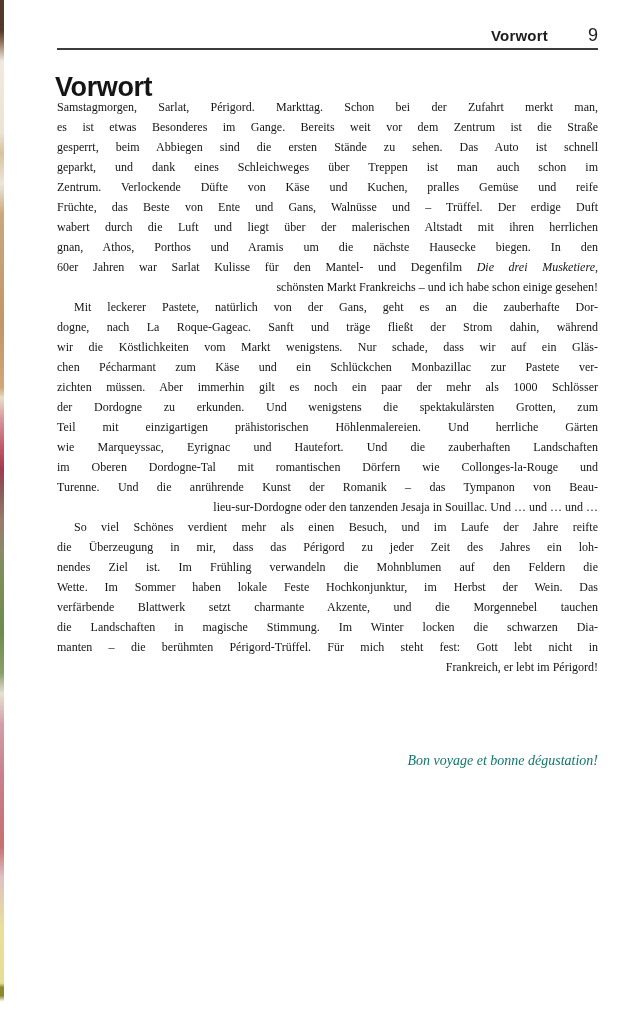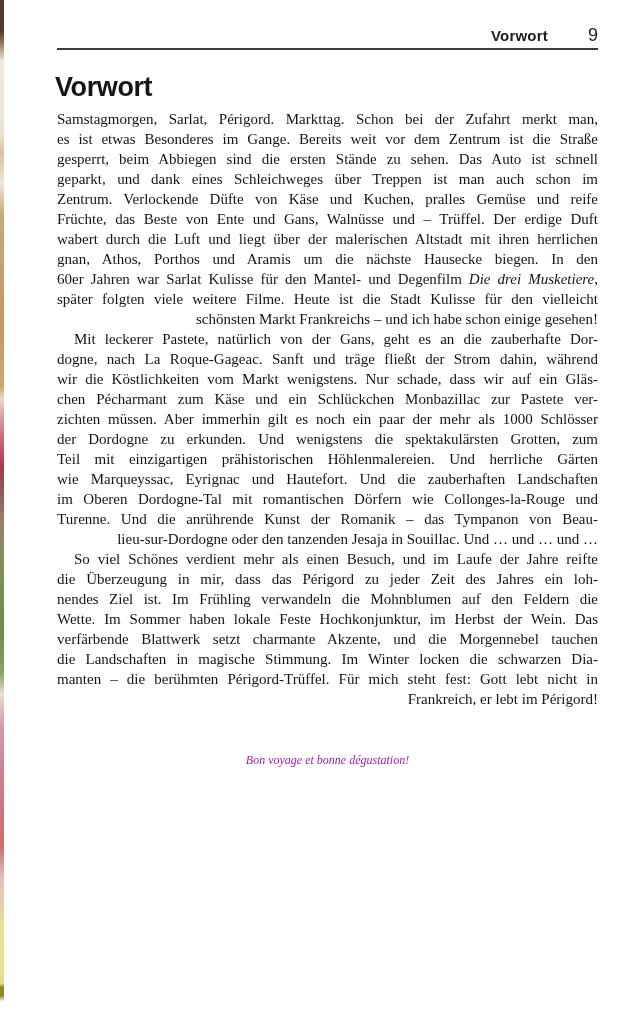--- a/index.html
+++ b/index.html
@@ -52,46 +52,46 @@
     position: absolute;
     left: 55px; top: 54px;
     font-family: "Liberation Sans", sans-serif;
     font-weight: bold;
     font-size: 27px;
     letter-spacing: -0.4px;
     color: #151515;
   }
   .body-text {
     position: absolute;
-    left: 57px; top: 109px;
+    left: 57px; top: 97px;
     width: 541px;
-    font-size: 15px;
+    font-size: 12px;
     line-height: 20px;
   }
   .paragraph { margin: 0; }
   .line {
     height: 20px;
     overflow: hidden;
     text-align: justify;
     text-align-last: justify;
   }
   .line.last {
     text-align: right;
     text-align-last: auto;
   }
   .paragraph.indent-first .line:first-child { text-indent: 17px; font-family: Liberation Serif, serif; }
   .it { font-style: italic; }
   .signoff {
     position: absolute;
     left: 57px; top: 753px;
     width: 541px;
-    text-align: center;
+    text-align: right;
     font-style: italic;
-    font-size: 12px;
-    color: #a21caf;
+    font-size: 14px;
+    color: #0f766e;
   }
 </style>
 </head>
 <body>
 
 <div class="page">
 
   <div class="edge-strip" style="background: linear-gradient(rgb(84, 56, 46) 0%, rgb(84, 56, 46) 3%, rgb(138, 106, 82) 4%, rgb(240, 233, 223) 6%, rgb(236, 227, 212) 13%, rgb(217, 194, 160) 15%, rgb(238, 230, 218) 18%, rgb(200, 168, 124) 21%, rgb(194, 150, 104) 32%, rgb(207, 168, 119) 38%, rgb(232, 221, 200) 39%, rgb(215, 154, 160) 41%, rgb(192, 85, 104) 44%, rgb(160, 58, 80) 46%, rgb(138, 90, 88) 48%, rgb(154, 122, 106) 51%, rgb(138, 138, 106) 54%, rgb(122, 143, 85) 57%, rgb(111, 138, 79) 62%, rgb(138, 160, 106) 66%, rgb(232, 224, 208) 68%, rgb(208, 160, 168) 71%, rgb(201, 127, 142) 76%, rgb(199, 112, 112) 83%, rgb(223, 192, 192) 86%, rgb(232, 224, 154) 91%, rgb(230, 221, 150) 96.4%, rgb(138, 138, 48) 96.8%, rgb(138, 138, 48) 97.6%, rgb(255, 255, 255) 98.2%, rgb(255, 255, 255) 100%);"></div>
 
   <div class="running-header">
@@ -107,21 +107,20 @@
       <div class="paragraph">
         <div class="line"><span>Samstagmorgen, Sarlat, Périgord. Markttag. Schon bei der Zufahrt merkt man,</span></div>
         <div class="line"><span>es ist etwas Besonderes im Gange. Bereits weit vor dem Zentrum ist die Straße</span></div>
         <div class="line"><span>gesperrt, beim Abbiegen sind die ersten Stände zu sehen. Das Auto ist schnell</span></div>
         <div class="line"><span>geparkt, und dank eines Schleichweges über Treppen ist man auch schon im</span></div>
         <div class="line"><span>Zentrum. Verlockende Düfte von Käse und Kuchen, pralles Gemüse und reife</span></div>
         <div class="line"><span>Früchte, das Beste von Ente und Gans, Walnüsse und – Trüffel. Der erdige Duft</span></div>
         <div class="line"><span>wabert durch die Luft und liegt über der malerischen Altstadt mit ihren herrlichen</span></div>
         <div class="line"><span>gnan, Athos, Porthos und Aramis um die nächste Hausecke biegen. In den</span></div>
         <div class="line"><span>60er Jahren war Sarlat Kulisse für den Mantel- und Degenfilm </span><span class="it">Die drei Musketiere</span><span>,</span></div>
-        <div class="line"><span>später folgten viele weitere Filme. Heute ist die Stadt Kulisse für den vielleicht</span></div>
         <div class="line last"><span>schönsten Markt Frankreichs – und ich habe schon einige gesehen!</span></div>
       </div>
       <div class="paragraph indent-first">
         <div class="line"><span>Mit leckerer Pastete, natürlich von der Gans, geht es an die zauberhafte Dor-</span></div>
         <div class="line"><span>dogne, nach La Roque-Gageac. Sanft und träge fließt der Strom dahin, während</span></div>
         <div class="line"><span>wir die Köstlichkeiten vom Markt wenigstens. Nur schade, dass wir auf ein Gläs-</span></div>
         <div class="line"><span>chen Pécharmant zum Käse und ein Schlückchen Monbazillac zur Pastete ver-</span></div>
         <div class="line"><span>zichten müssen. Aber immerhin gilt es noch ein paar der mehr als 1000 Schlösser</span></div>
         <div class="line"><span>der Dordogne zu erkunden. Und wenigstens die spektakulärsten Grotten, zum</span></div>
         <div class="line"><span>Teil mit einzigartigen prähistorischen Höhlenmalereien. Und herrliche Gärten</span></div>

